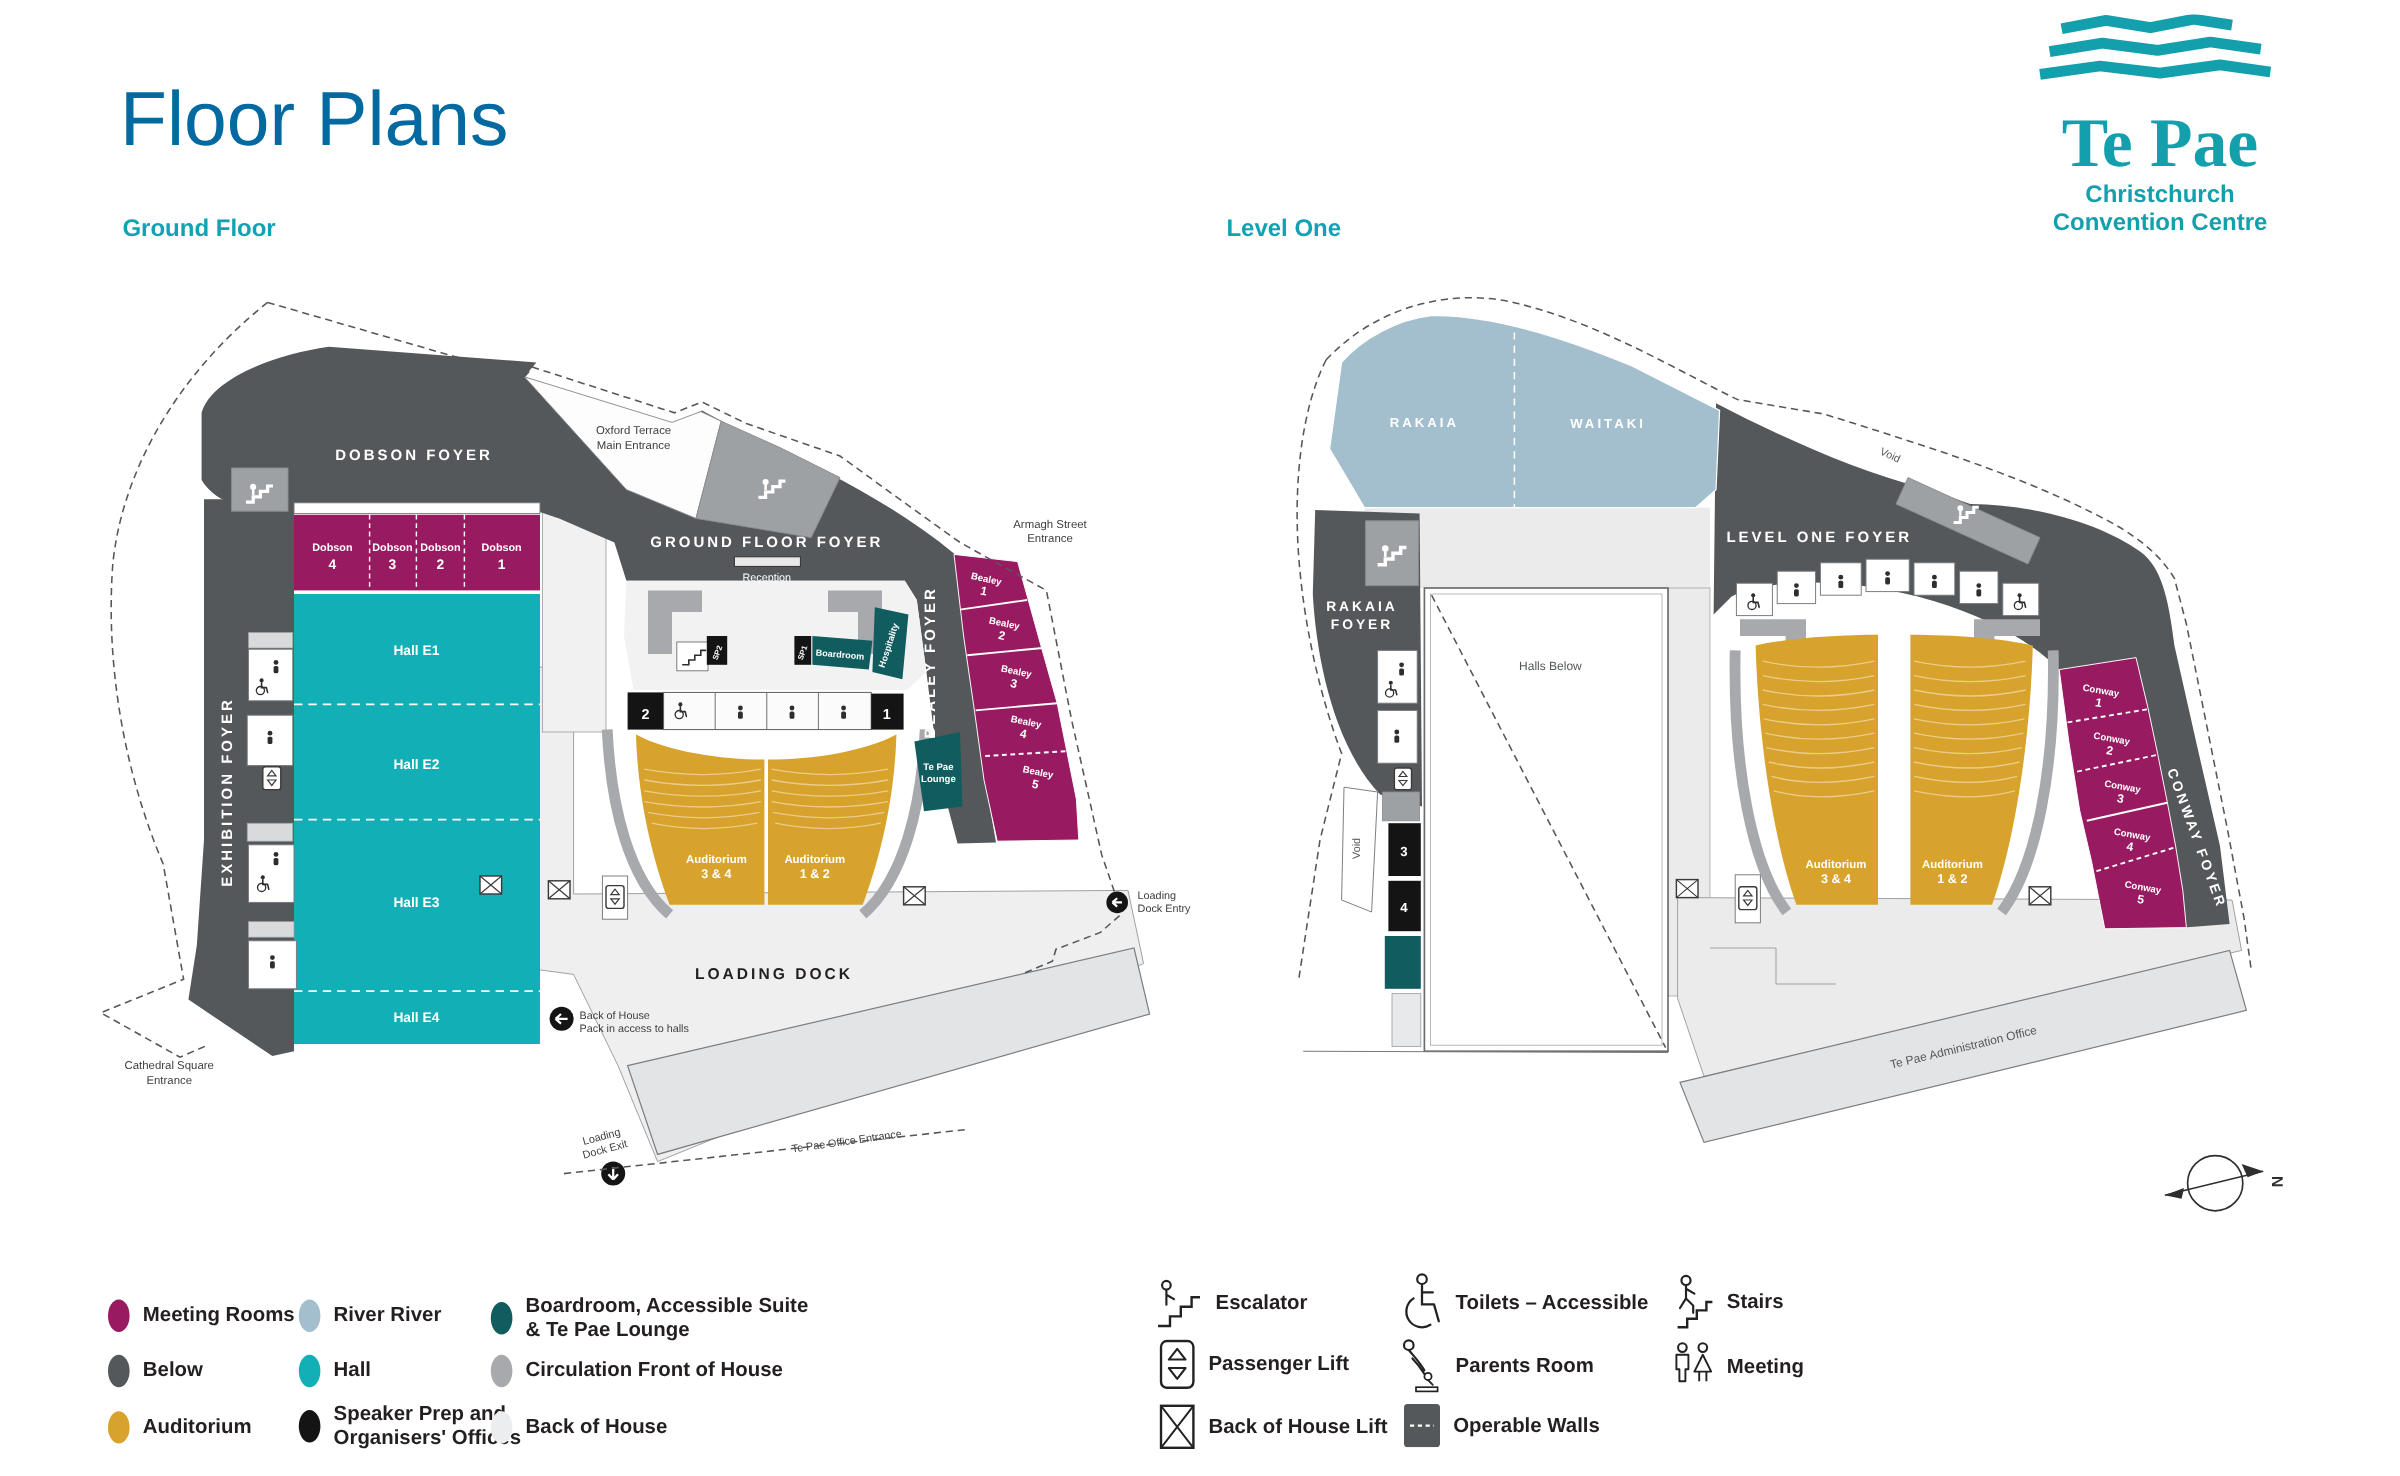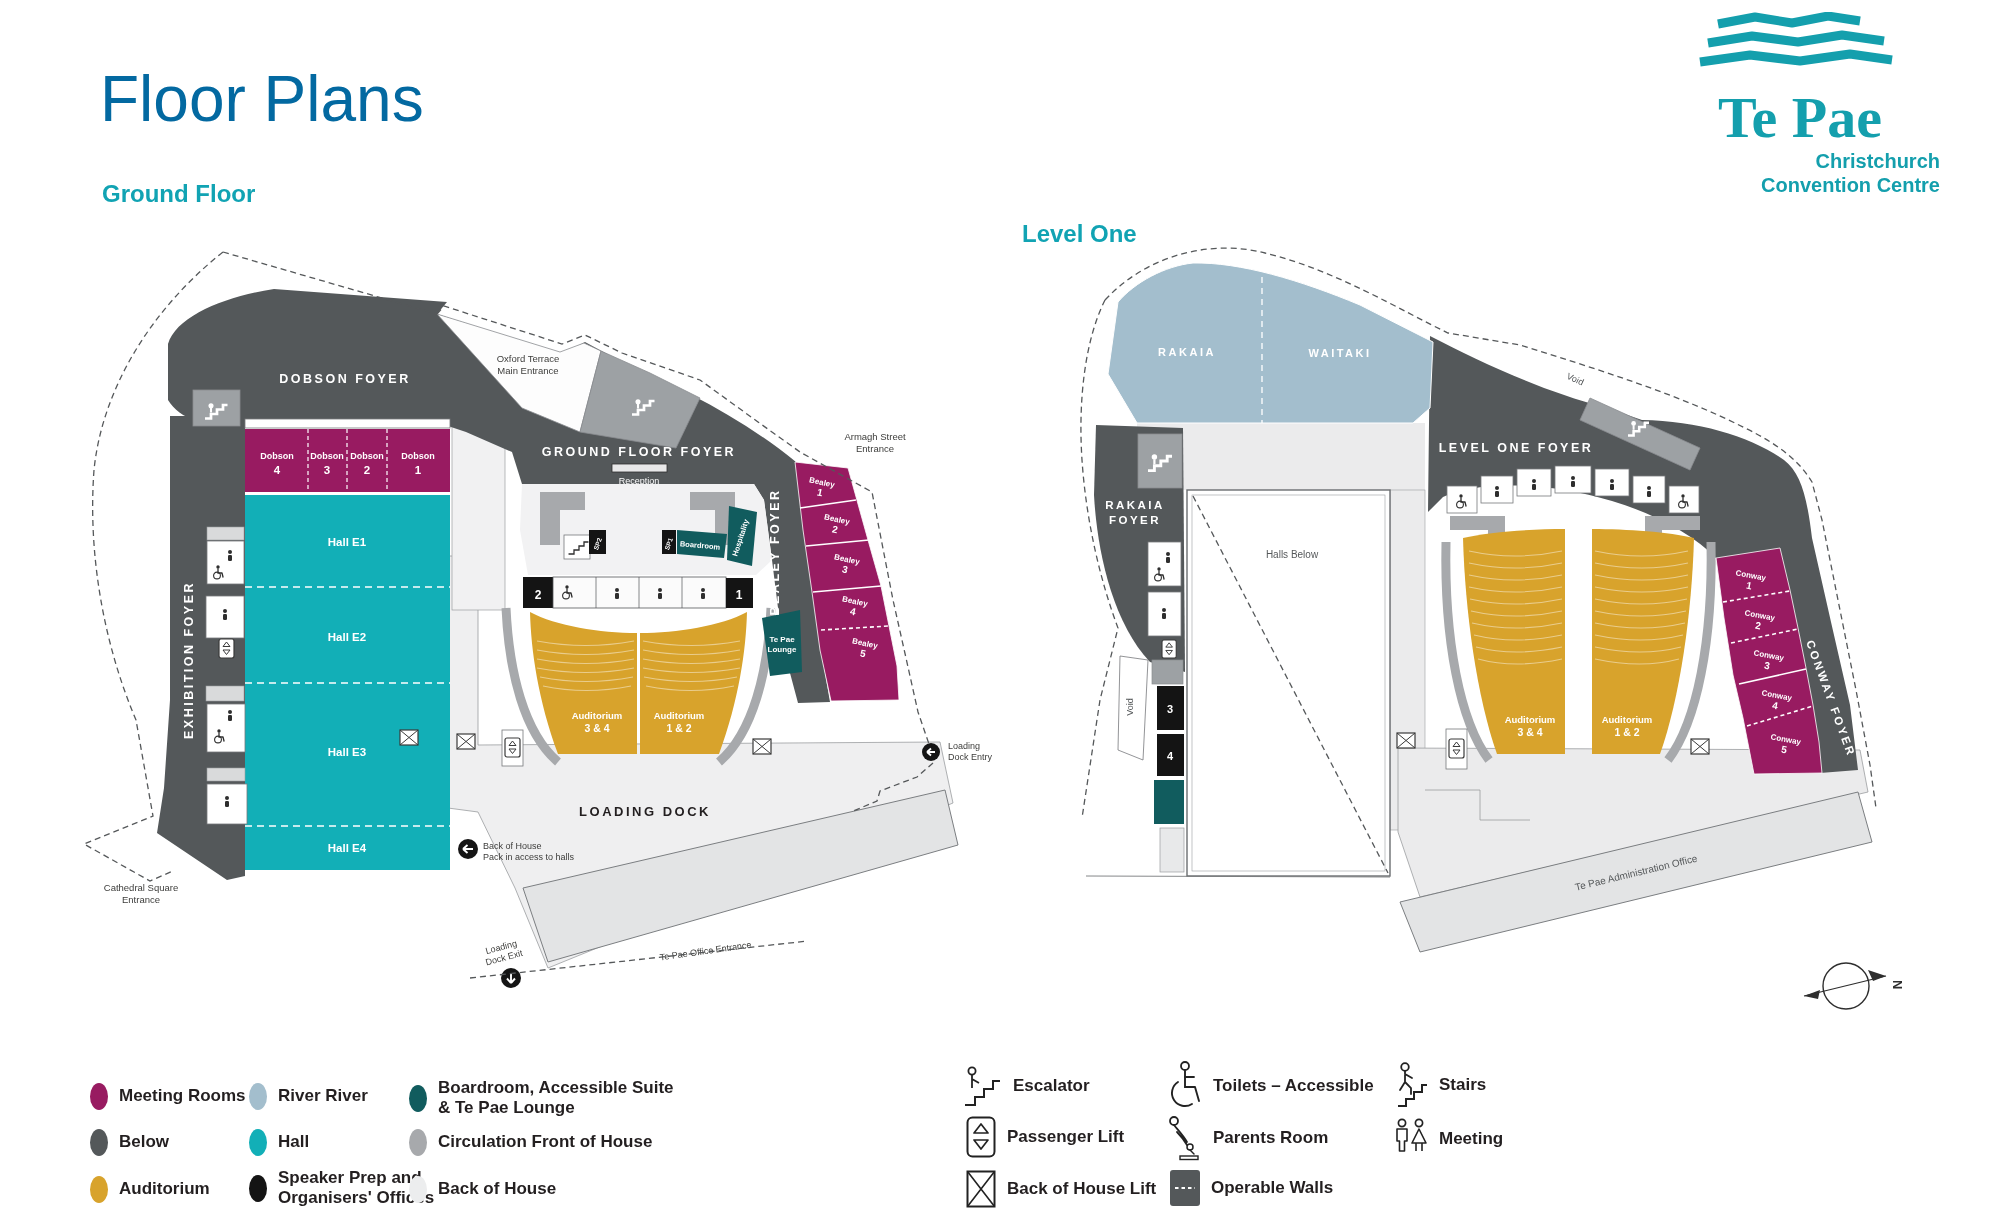--- a/index.html
+++ b/index.html
@@ -1,25 +1,25 @@
 <!DOCTYPE html>
 <html style="--c-brand_teal: #149FAD; --c-heading_teal: #11A3B3; --c-meeting_rooms: #981B61; --c-foyers: #54585A; --c-auditorium: #D8A32C; --c-river_rooms: #A3BECD; --c-halls: #12AFB7; --c-speaker_prep: #141414; --c-boardroom_suite: #115C5E; --c-circulation: #A7A9AC; --c-back_of_house: #ECEDEE;"><head>
 <meta charset="utf-8">
 <style>
   html,body{margin:0;padding:0;}
   body{width:2000px;height:1230px;position:relative;background:#fff;overflow:hidden;
        font-family:"Liberation Sans", sans-serif;}
   .abs{position:absolute;}
   #title{left:100px;top:62px;font-size:64px;font-weight:500;color:#0369a1;letter-spacing:0;}
-  .floor-heading{font-size:24px;font-weight:bold;color:var(--c-heading_teal);}
+  .floor-heading{font-size:20px;font-weight:bold;color:var(--c-heading_teal);}
   #gf-heading{left:102px;top:180px;}
-  #l1-heading{left:1022px;top:180px;margin-top:40px;}
+  #l1-heading{left:1022px;top:180px;}
   #logo{left:1660px;top:12px;width:280px;text-align:center;color:var(--c-brand_teal);}
   #logo .brand{font-family:"Liberation Serif", serif;font-weight:bold;font-size:58px;line-height:1.05;}
-  #logo .sub{font-size:20px;font-weight:bold;line-height:1.2;text-align:right;}
+  #logo .sub{font-size:20px;font-weight:bold;line-height:1.2;}
   svg text{font-family:"Liberation Sans", sans-serif;}
   .lblW{fill:#fff;font-weight:bold;}
   .lblFoyer{fill:#fff;font-weight:bold;letter-spacing:2.5px;}
   .lblBlack{fill:#231f20;font-weight:bold;letter-spacing:2.5px;}
   .f-dark{fill:var(--c-foyers);} .f-purple{fill:var(--c-meeting_rooms);}
   .f-teal{fill:var(--c-halls);} .f-gold{fill:var(--c-auditorium);}
   .f-river{fill:var(--c-river_rooms);} .f-dteal{fill:var(--c-boardroom_suite);}
   .f-black{fill:var(--c-speaker_prep);} .f-circ{fill:var(--c-circulation);}
   .f-boh{fill:#EFEFF0;}
   .dash{fill:none;stroke:#55585a;stroke-width:1.3;stroke-dasharray:6 4;}

